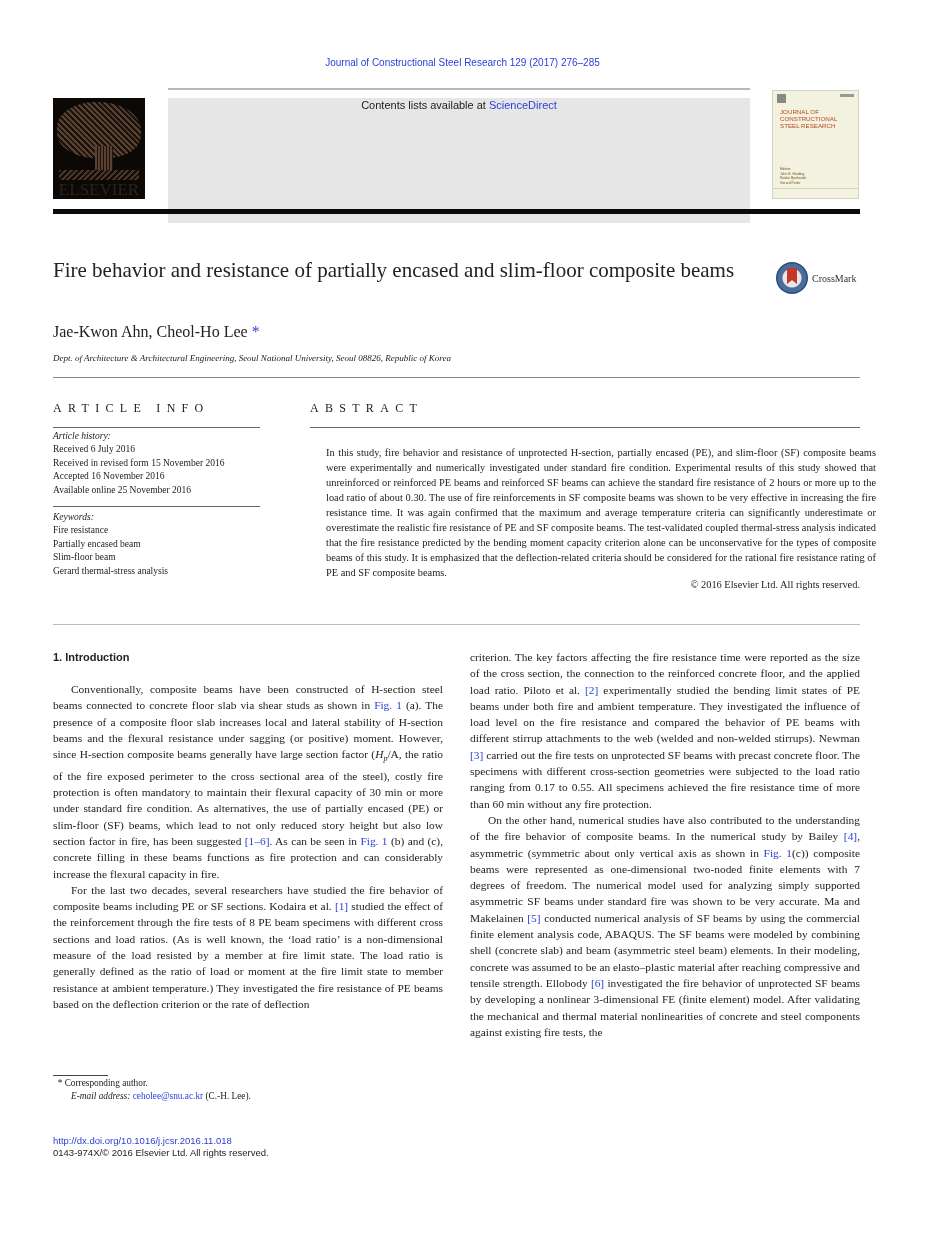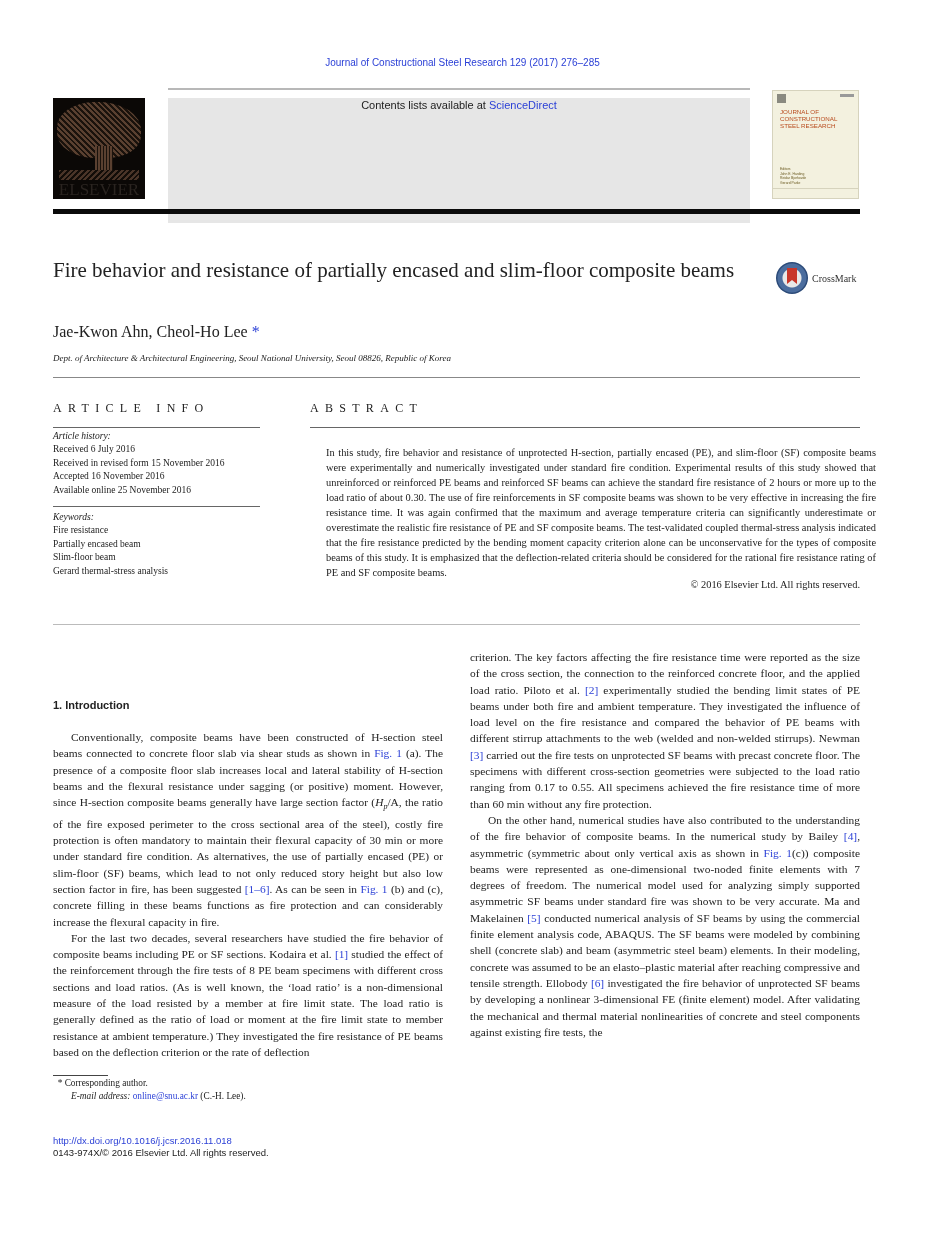--- a/index.html
+++ b/index.html
@@ -56,21 +56,21 @@
   .history-block { top: 430px; }
   .keywords-block { top: 511px; }
   .info-label { font-style: italic; }
 
   .abstract-text { position: absolute; top: 430px; left: 310px; width: 550px; font-size: 10.4px; line-height: 14.95px; text-align: justify; color: #222; margin: 16px; }
   .copyright { position: absolute; top: 579px; left: 310px; width: 550px; text-align: right; font-size: 10.4px; color: #222; }
 
   .rule-2 { position: absolute; top: 624px; left: 53px; width: 807px; height: 1px; background: #bbb; }
 
   .col { position: absolute; top: 649px; width: 390px; font-size: 11.4px; line-height: 16.3px; color: #222; text-align: justify; }
-  .col-left { left: 53px; margin-top: 48px; }
+  .col-left { left: 53px; }
   .col-right { left: 470px; }
   .intro-heading { font-family: "Liberation Sans", sans-serif; font-weight: bold; font-size: 11px; margin: 0 0 16px 0; line-height: 16px; }
   .para { margin: 0; text-indent: 18px; }
   .para.noindent { text-indent: 0; }
 
   .fn-rule { position: absolute; top: 1075px; left: 53px; width: 55px; height: 1px; background: #444; }
   .footnote { position: absolute; left: 53px; font-size: 9.3px; color: #222; line-height: 13px; }
   .fn1 { top: 1077px; }
   .fn2 { top: 1090px; }
   .doi { position: absolute; top: 1134px; left: 53px; font-family: "Liberation Sans", sans-serif; font-size: 9.5px; line-height: 13px; }
@@ -165,16 +165,16 @@
   <p class="para noindent"><span>criterion. The key factors affecting the fire resistance time were reported as the size of the cross section, the connection to the reinforced concrete floor, and the applied load ratio. Piloto et al. </span><a>[2]</a><span> experimentally studied the bending limit states of PE beams under both fire and ambient temperature. They investigated the influence of load level on the fire resistance and compared the behavior of PE beams with different stirrup attachments to the web (welded and non-welded stirrups). Newman </span><a>[3]</a><span> carried out the fire tests on unprotected SF beams with precast concrete floor. The specimens with different cross-section geometries were subjected to the load ratio ranging from 0.17 to 0.55. All specimens achieved the fire resistance time of more than 60 min without any fire protection.</span></p>
   <p class="para"><span>On the other hand, numerical studies have also contributed to the understanding of the fire behavior of composite beams. In the numerical study by Bailey </span><a>[4]</a><span>, asymmetric (symmetric about only vertical axis as shown in </span><a>Fig. 1</a><span>(c)) composite beams were represented as one-dimensional two-noded finite elements with 7 degrees of freedom. The numerical model used for analyzing simply supported asymmetric SF beams under standard fire was shown to be very accurate. Ma and Makelainen </span><a>[5]</a><span> conducted numerical analysis of SF beams by using the commercial finite element analysis code, ABAQUS. The SF beams were modeled by combining shell (concrete slab) and beam (asymmetric steel beam) elements. In their modeling, concrete was assumed to be an elasto–plastic material after reaching compressive and tensile strength. Ellobody </span><a>[6]</a><span> investigated the fire behavior of unprotected SF beams by developing a nonlinear 3-dimensional FE (finite element) model. After validating the mechanical and thermal material nonlinearities of concrete and steel components against existing fire tests, the</span></p>
 </div>
 
 <div class="fn-rule"></div>
 <div class="footnote fn1">
   &nbsp;&nbsp;<span>*</span>
   <span>Corresponding author.</span>
 </div>
 <div class="footnote fn2" style="padding-left:18px">
-  <i>E-mail address: </i><a>online@snu.ac.kr</a><span> (C.-H. Lee).</span>
+  <i>E-mail address: </i><a>ceholee@snu.ac.kr</a><span> (C.-H. Lee).</span>
 </div>
 <a class="doi">http://dx.doi.org/10.1016/j.jcsr.2016.11.018</a>
 <div class="issn">0143-974X/© 2016 Elsevier Ltd. All rights reserved.</div>
 
 </body></html>

